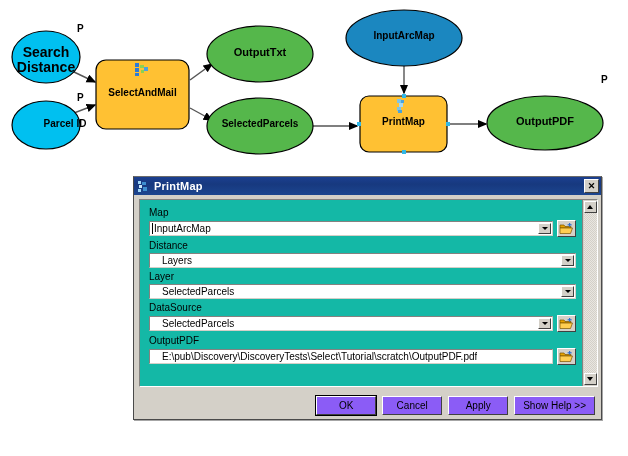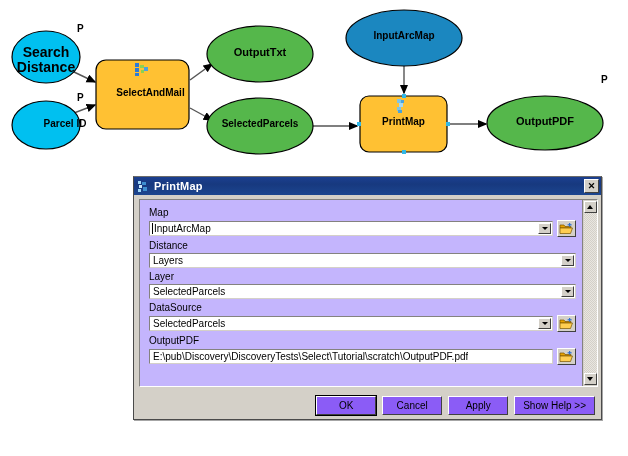--- a/index.html
+++ b/index.html
@@ -70,21 +70,21 @@
   }
 
   #dlg-body {
     position: absolute; left: 0; top: 18px;
     width: 469px; height: 206px;
     padding: 4px 5px 0 5px;
   }
   #panel {
     position: relative;
     width: 459px; height: 188px;
-    background: #c4b5fd;
+    background: #14b8a6;
     border: 1px solid #848280;
     border-right-color: #fff; border-bottom-color: #fff;
     display: flex;
   }
   #fields {
     flex: 1 1 auto;
     padding: 7px 6px 0 9px;
     overflow: hidden;
   }
   .fld { margin-bottom: 3px; }
@@ -99,21 +99,21 @@
     height: 15px;
     background: #fff;
     border: 1px solid #848280;
     border-right-color: #d4d0c8; border-bottom-color: #d4d0c8;
     display: flex; align-items: center;
     position: relative;
     min-width: 0;
   }
   .combo .val {
     font-size: 10px; color: #000;
-    padding-left: 3px;
+    padding-left: 12px;
     white-space: nowrap; overflow: hidden;
     font-family: "Liberation Sans", sans-serif;
     line-height: 13px;
   }
   .combo.has-caret .val { padding-left: 4px; }
   .caret {
     position: absolute; left: 2px; top: 1px;
     width: 1px; height: 11px; background: #000;
   }
   .ddbtn {
@@ -250,21 +250,21 @@
         <rect x="4" y="1" width="3" height="3" fill="#4BA3DB"></rect>
         <rect x="1" y="11" width="4" height="3" fill="#4BA3DB"></rect>
       </g>
     </svg>
 
     <div class="node-label" style="left:12px; top:45px; width:68px; font-size:14px;">
       <span style="white-space:pre-line">Search
 Distance</span>
     </div>
     <div class="node-label" style="left:27px; top:119px; width:76px; font-size:10px;">Parcel ID</div>
-    <div class="node-label" style="left:104px; top:88px; width:93px; font-size:10px;">SelectAndMail</div>
+    <div class="node-label" style="left:96px; top:88px; width:93px; font-size:10px;">SelectAndMail</div>
     <div class="node-label" style="left:207px; top:47px; width:106px; font-size:11px;">OutputTxt</div>
     <div class="node-label" style="left:207px; top:119px; width:106px; font-size:10px;">SelectedParcels</div>
     <div class="node-label" style="left:346px; top:31px; width:116px; font-size:10px;">InputArcMap</div>
     <div class="node-label" style="left:360px; top:117px; width:87px; font-size:10px;">PrintMap</div>
     <div class="node-label" style="left:487px; top:116px; width:116px; font-size:11px;">OutputPDF</div>
 
     <div class="p-mark" style="left:77px; top:23px;">P</div>
     <div class="p-mark" style="left:77px; top:92px;">P</div>
     <div class="p-mark" style="left:601px; top:74px;">P</div>
   </div>

